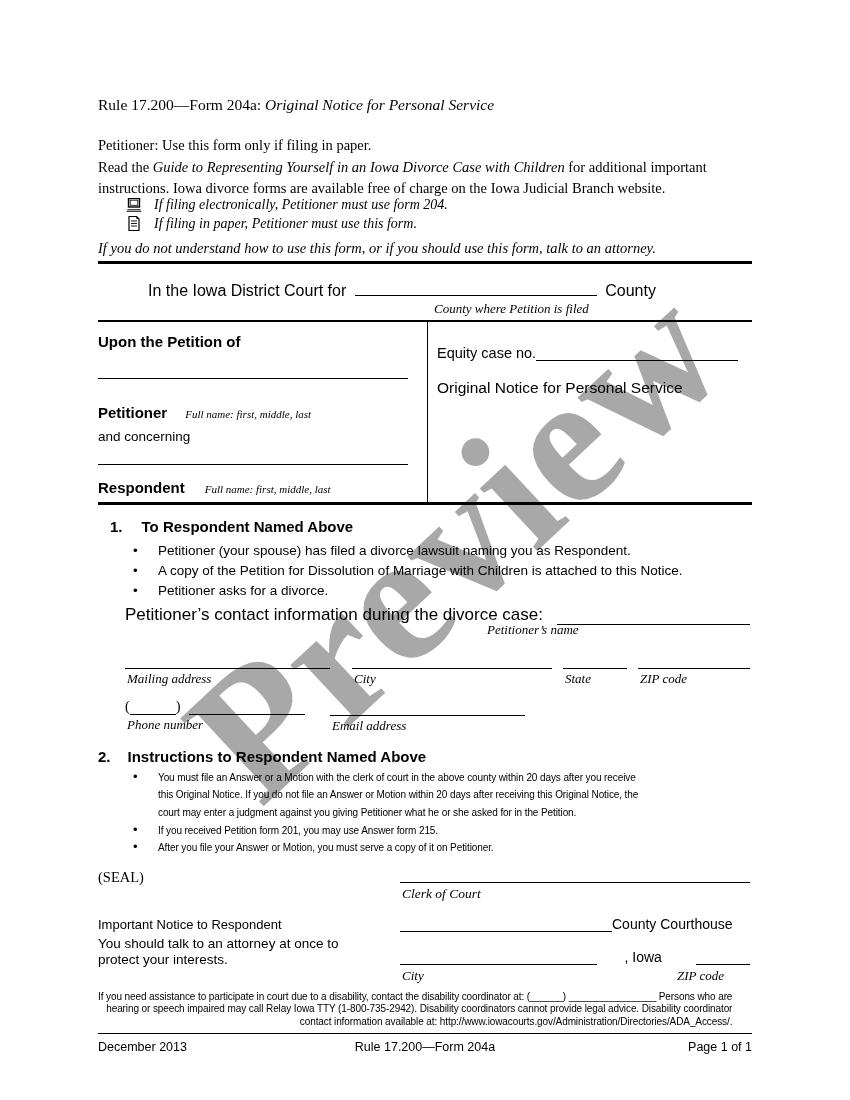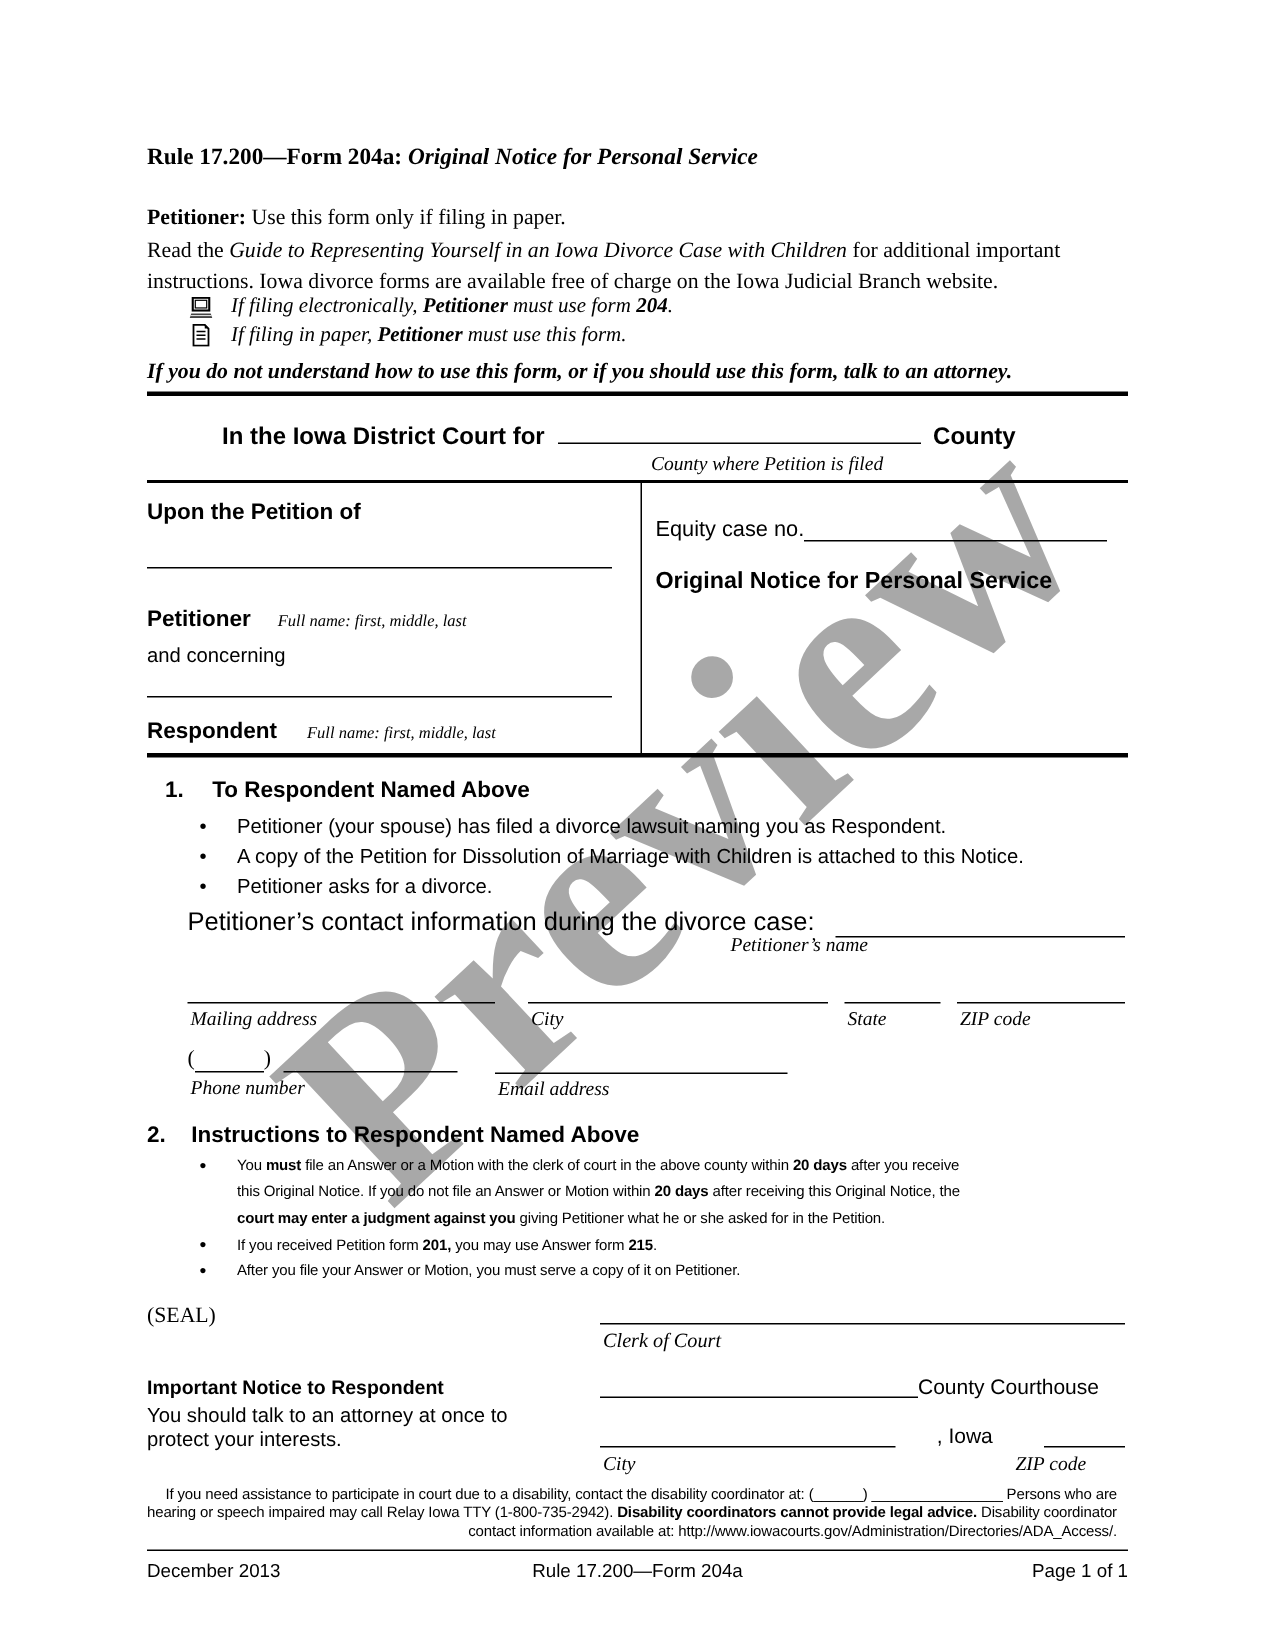--- a/index.html
+++ b/index.html
@@ -5,21 +5,21 @@
   html,body{margin:0;padding:0;background:#fff;}
   .page{position:relative;width:850px;height:1100px;background:#ffffff;overflow:hidden;
         font-family:"Liberation Serif", serif;color:#000;}
   .watermark{position:absolute;left:55px;top:428px;width:800px;z-index:0;
              text-align:center;font-family:"Liberation Serif", serif;font-weight:bold;
              font-size:185px;line-height:230px;color:#969696;opacity:.82;
              transform:rotate(-43deg);letter-spacing:2px;pointer-events:none;}
   .content{position:absolute;left:98px;top:0;width:654px;height:1100px;z-index:1;}
   .abs{position:absolute;}
   .sans{font-family:"Liberation Sans", sans-serif;}
-  .b{font-weight:bold;}
+  .b{font-weight:normal;}
   .i{font-style:italic;}
   .bl{display:inline-block;border-bottom:1.5px solid #000;}
   .rule{border-top:3px solid #000;height:0;width:654px;}
   .thinrule{border-top:1px solid #000;height:0;width:654px;}
   .title{font-size:15.5px;}
   .body-serif{font-size:14.5px;}
   .note{font-size:14px;font-style:italic;}
   .hint{font-family:"Liberation Serif", serif;font-style:italic;font-size:13px;}
   .small-hint{font-family:"Liberation Serif", serif;font-style:italic;font-size:11px;}
   .h-sans{font-family:"Liberation Sans", sans-serif;font-weight:bold;font-size:15px;}

